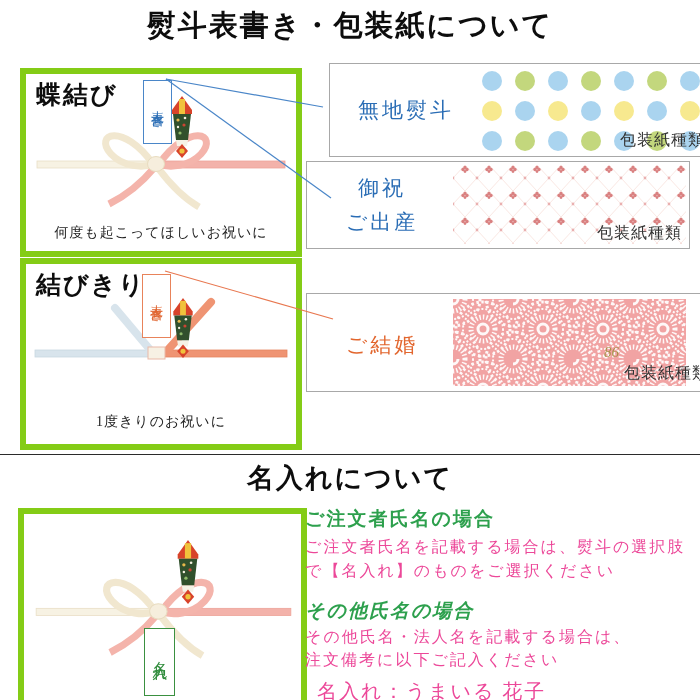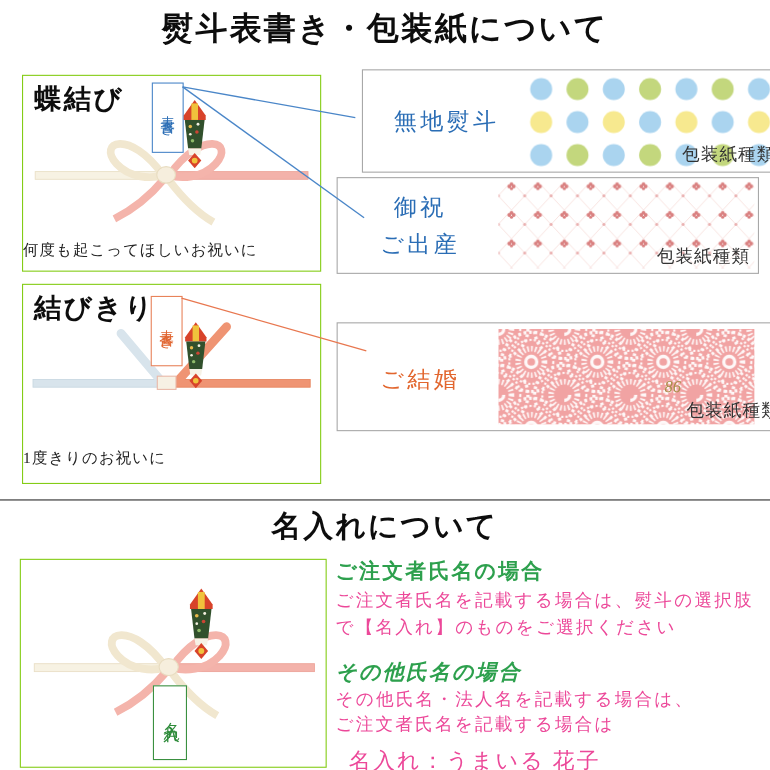--- a/index.html
+++ b/index.html
@@ -10,26 +10,26 @@
   .abs{position:absolute;}
   .sec-title{
     left:0;top:6px;width:700px;text-align:center;
     font-size:29px;font-weight:700;letter-spacing:2px;color:#0d0d0d;
   }
   .sec-title2{
     left:0;top:460px;width:700px;text-align:center;
     font-size:27px;font-weight:700;letter-spacing:2px;color:#0d0d0d;
   }
   
-  .sample-box{background:#fff;border:1px solid #84cc16;}
+  .sample-box{background:#fff;border:6px solid #84cc16;}
   .box-a{left:20px;top:68px;width:270px;height:177px;}
   .box-c{left:20px;top:258px;width:270px;height:180px;}
   .box-d{left:18px;top:508px;width:277px;height:188px;}
   .knot-name{left:10px;top:4px;font-size:25px;font-weight:700;letter-spacing:2px;color:#0d0d0d;}
-  .caption{left:0;width:100%;font-size:14px;letter-spacing:1px;color:#222;}
+  .caption{left:0;width:100%;text-align:center;font-size:14px;letter-spacing:1px;color:#222;}
   
   .vtag{
     display:flex;align-items:center;justify-content:center;
     background:#fff;
     writing-mode:vertical-rl;text-orientation:upright;
     font-size:13px;letter-spacing:3px;line-height:1;
   }
   .vtag-blue{left:117px;top:6px;width:27px;height:62px;border:1.5px solid #4a86c8;color:#2a6db5;}
   .vtag-orange{left:116px;top:10px;width:27px;height:62px;border:1.5px solid #e8835a;color:#e0642f;}
   .vtag-green{left:120px;top:114px;width:29px;height:66px;border:1.5px solid #3a9040;color:#2e8b3a;font-size:15px;}
@@ -215,18 +215,18 @@
 
   <div class="abs naire-text">
     <div class="naire-h">ご注文者氏名の場合</div>
     <div class="naire-p">
       <div>ご注文者氏名を記載する場合は、熨斗の選択肢</div>
       <div>で【名入れ】のものをご選択ください</div>
     </div>
     <div class="naire-h" style="margin-top:15px;font-style:italic;">その他氏名の場合</div>
     <div class="naire-p" style="margin-top:1px;line-height:23px;">
       <div>その他氏名・法人名を記載する場合は、</div>
-      <div>ご注文者氏名を記載する場合は</div>
+      <div>注文備考に以下ご記入ください</div>
     </div>
     <div class="naire-example">名入れ：うまいる 花子</div>
   </div>
 
 </div>
 
 </body></html>

